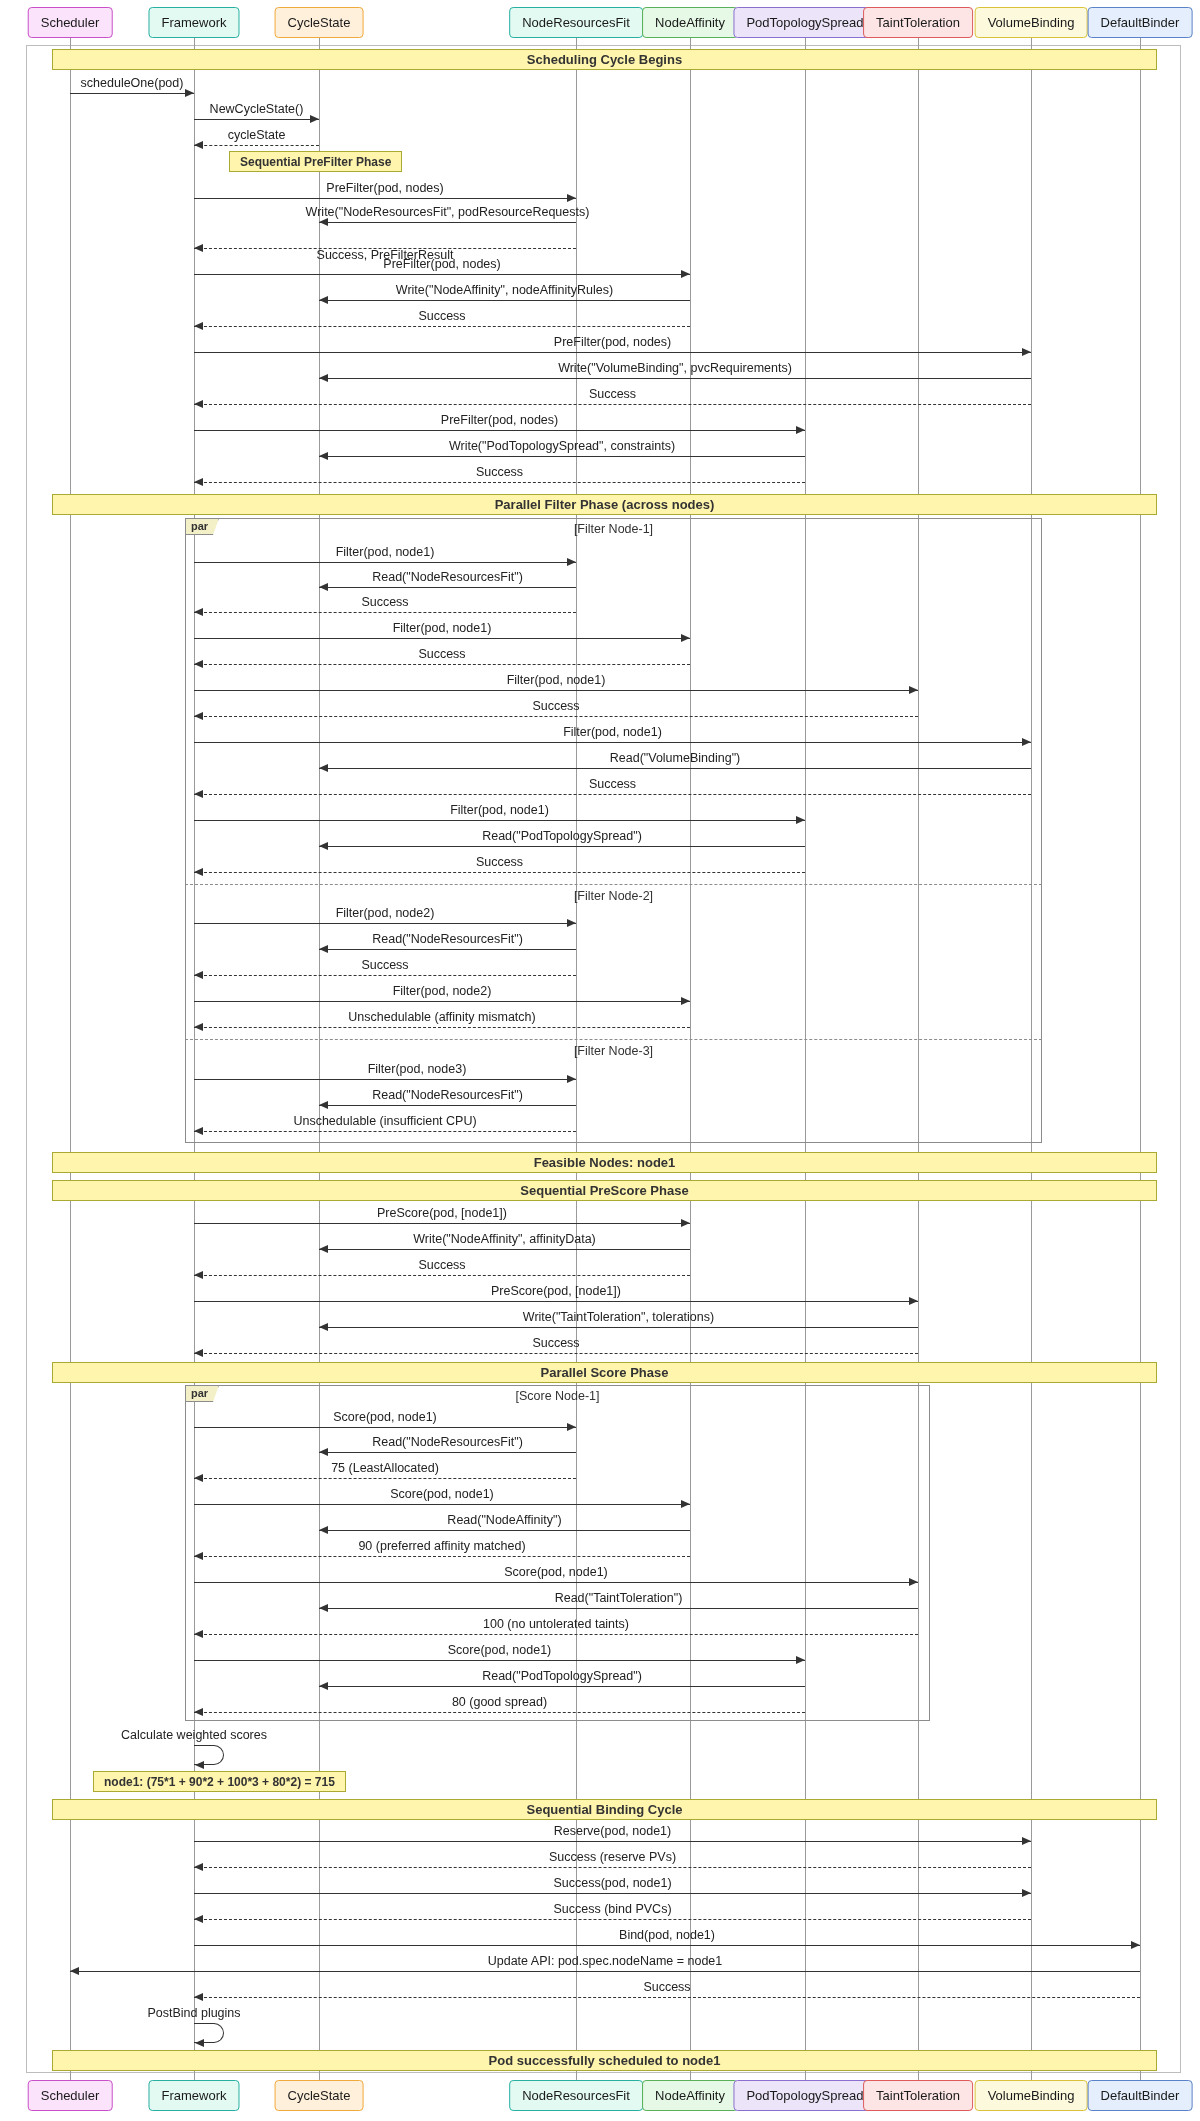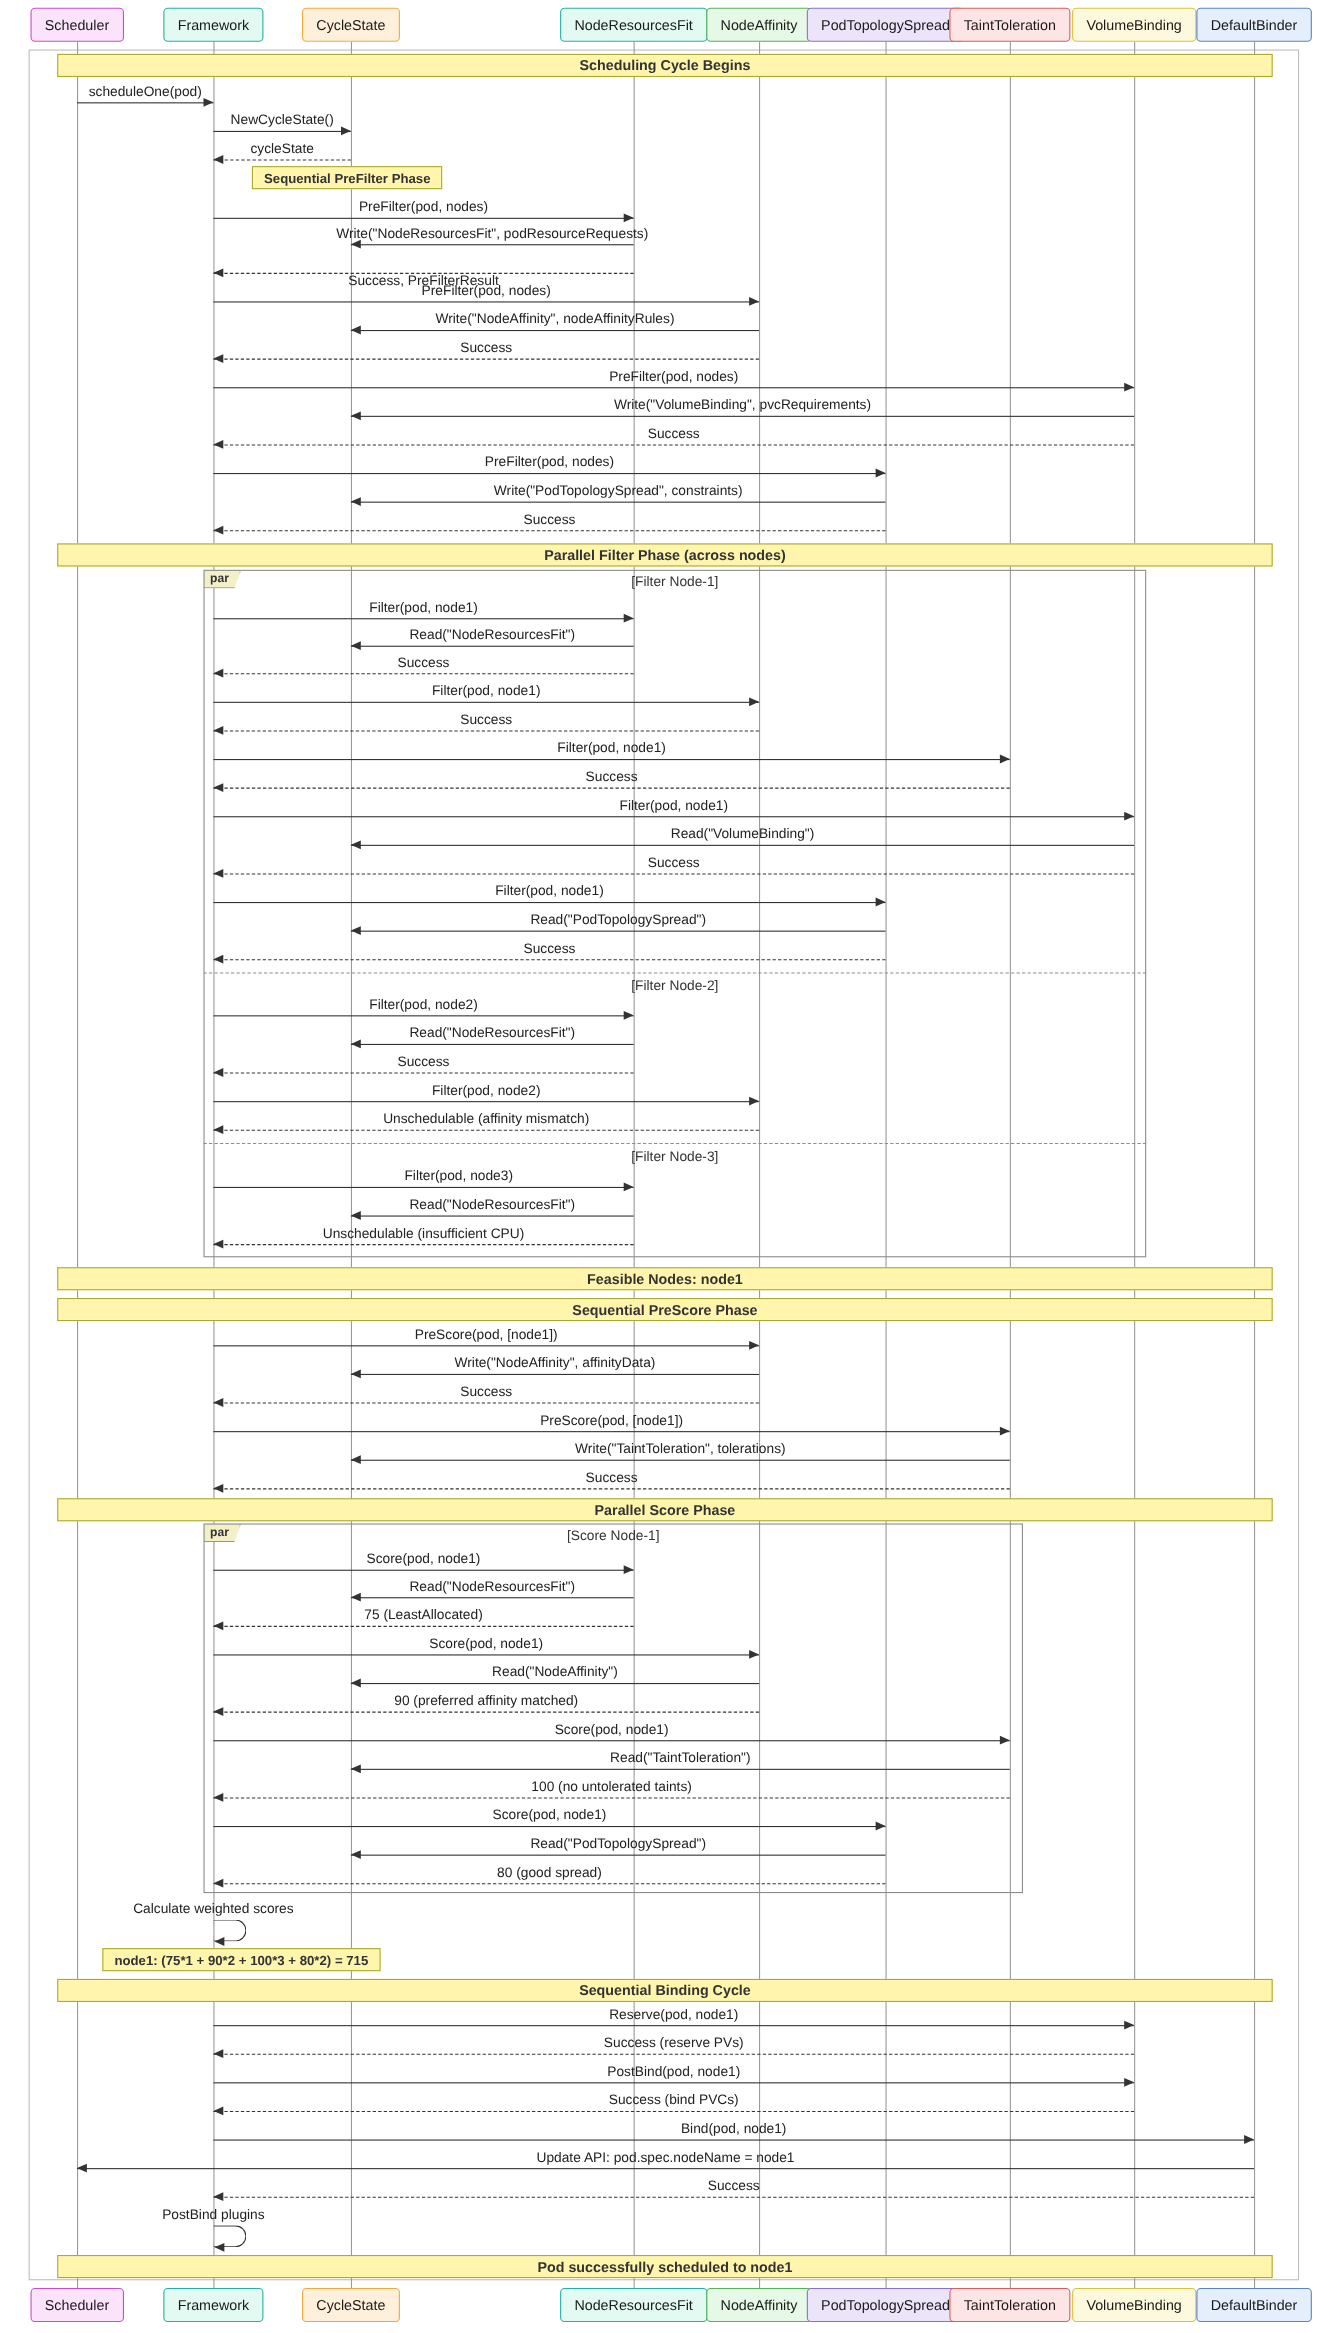--- a/index.html
+++ b/index.html
@@ -228,21 +228,21 @@
     <div class="arrow-left" style="left: 194px; top: 1708px;"></div>
     <div class="msg-label" style="left: 499.5px; top: 1695px;">80 (good spread)</div>
     <div class="msg-line" style="left: 194px; top: 1841px; width: 837px;"></div>
     <div class="arrow-right" style="left: 1022px; top: 1837px;"></div>
     <div class="msg-label" style="left: 612.5px; top: 1824px;">Reserve(pod, node1)</div>
     <div class="msg-line dashed" style="left: 194px; top: 1867px; width: 837px;"></div>
     <div class="arrow-left" style="left: 194px; top: 1863px;"></div>
     <div class="msg-label" style="left: 612.5px; top: 1850px;">Success (reserve PVs)</div>
     <div class="msg-line" style="left: 194px; top: 1893px; width: 837px;"></div>
     <div class="arrow-right" style="left: 1022px; top: 1889px;"></div>
-    <div class="msg-label" style="left: 612.5px; top: 1876px;">PostBind(pod, node1)</div>
+    <div class="msg-label" style="left: 612.5px; top: 1876px;">Success(pod, node1)</div>
     <div class="msg-line dashed" style="left: 194px; top: 1919px; width: 837px;"></div>
     <div class="arrow-left" style="left: 194px; top: 1915px;"></div>
     <div class="msg-label" style="left: 612.5px; top: 1902px;">Success (bind PVCs)</div>
     <div class="msg-line" style="left: 194px; top: 1945px; width: 946px;"></div>
     <div class="arrow-right" style="left: 1131px; top: 1941px;"></div>
     <div class="msg-label" style="left: 667px; top: 1928px;">Bind(pod, node1)</div>
     <div class="msg-line" style="left: 70px; top: 1971px; width: 1070px;"></div>
     <div class="arrow-left" style="left: 70px; top: 1967px;"></div>
     <div class="msg-label" style="left: 605px; top: 1954px;">Update API: pod.spec.nodeName = node1</div>
     <div class="msg-line dashed" style="left: 194px; top: 1997px; width: 946px;"></div>

